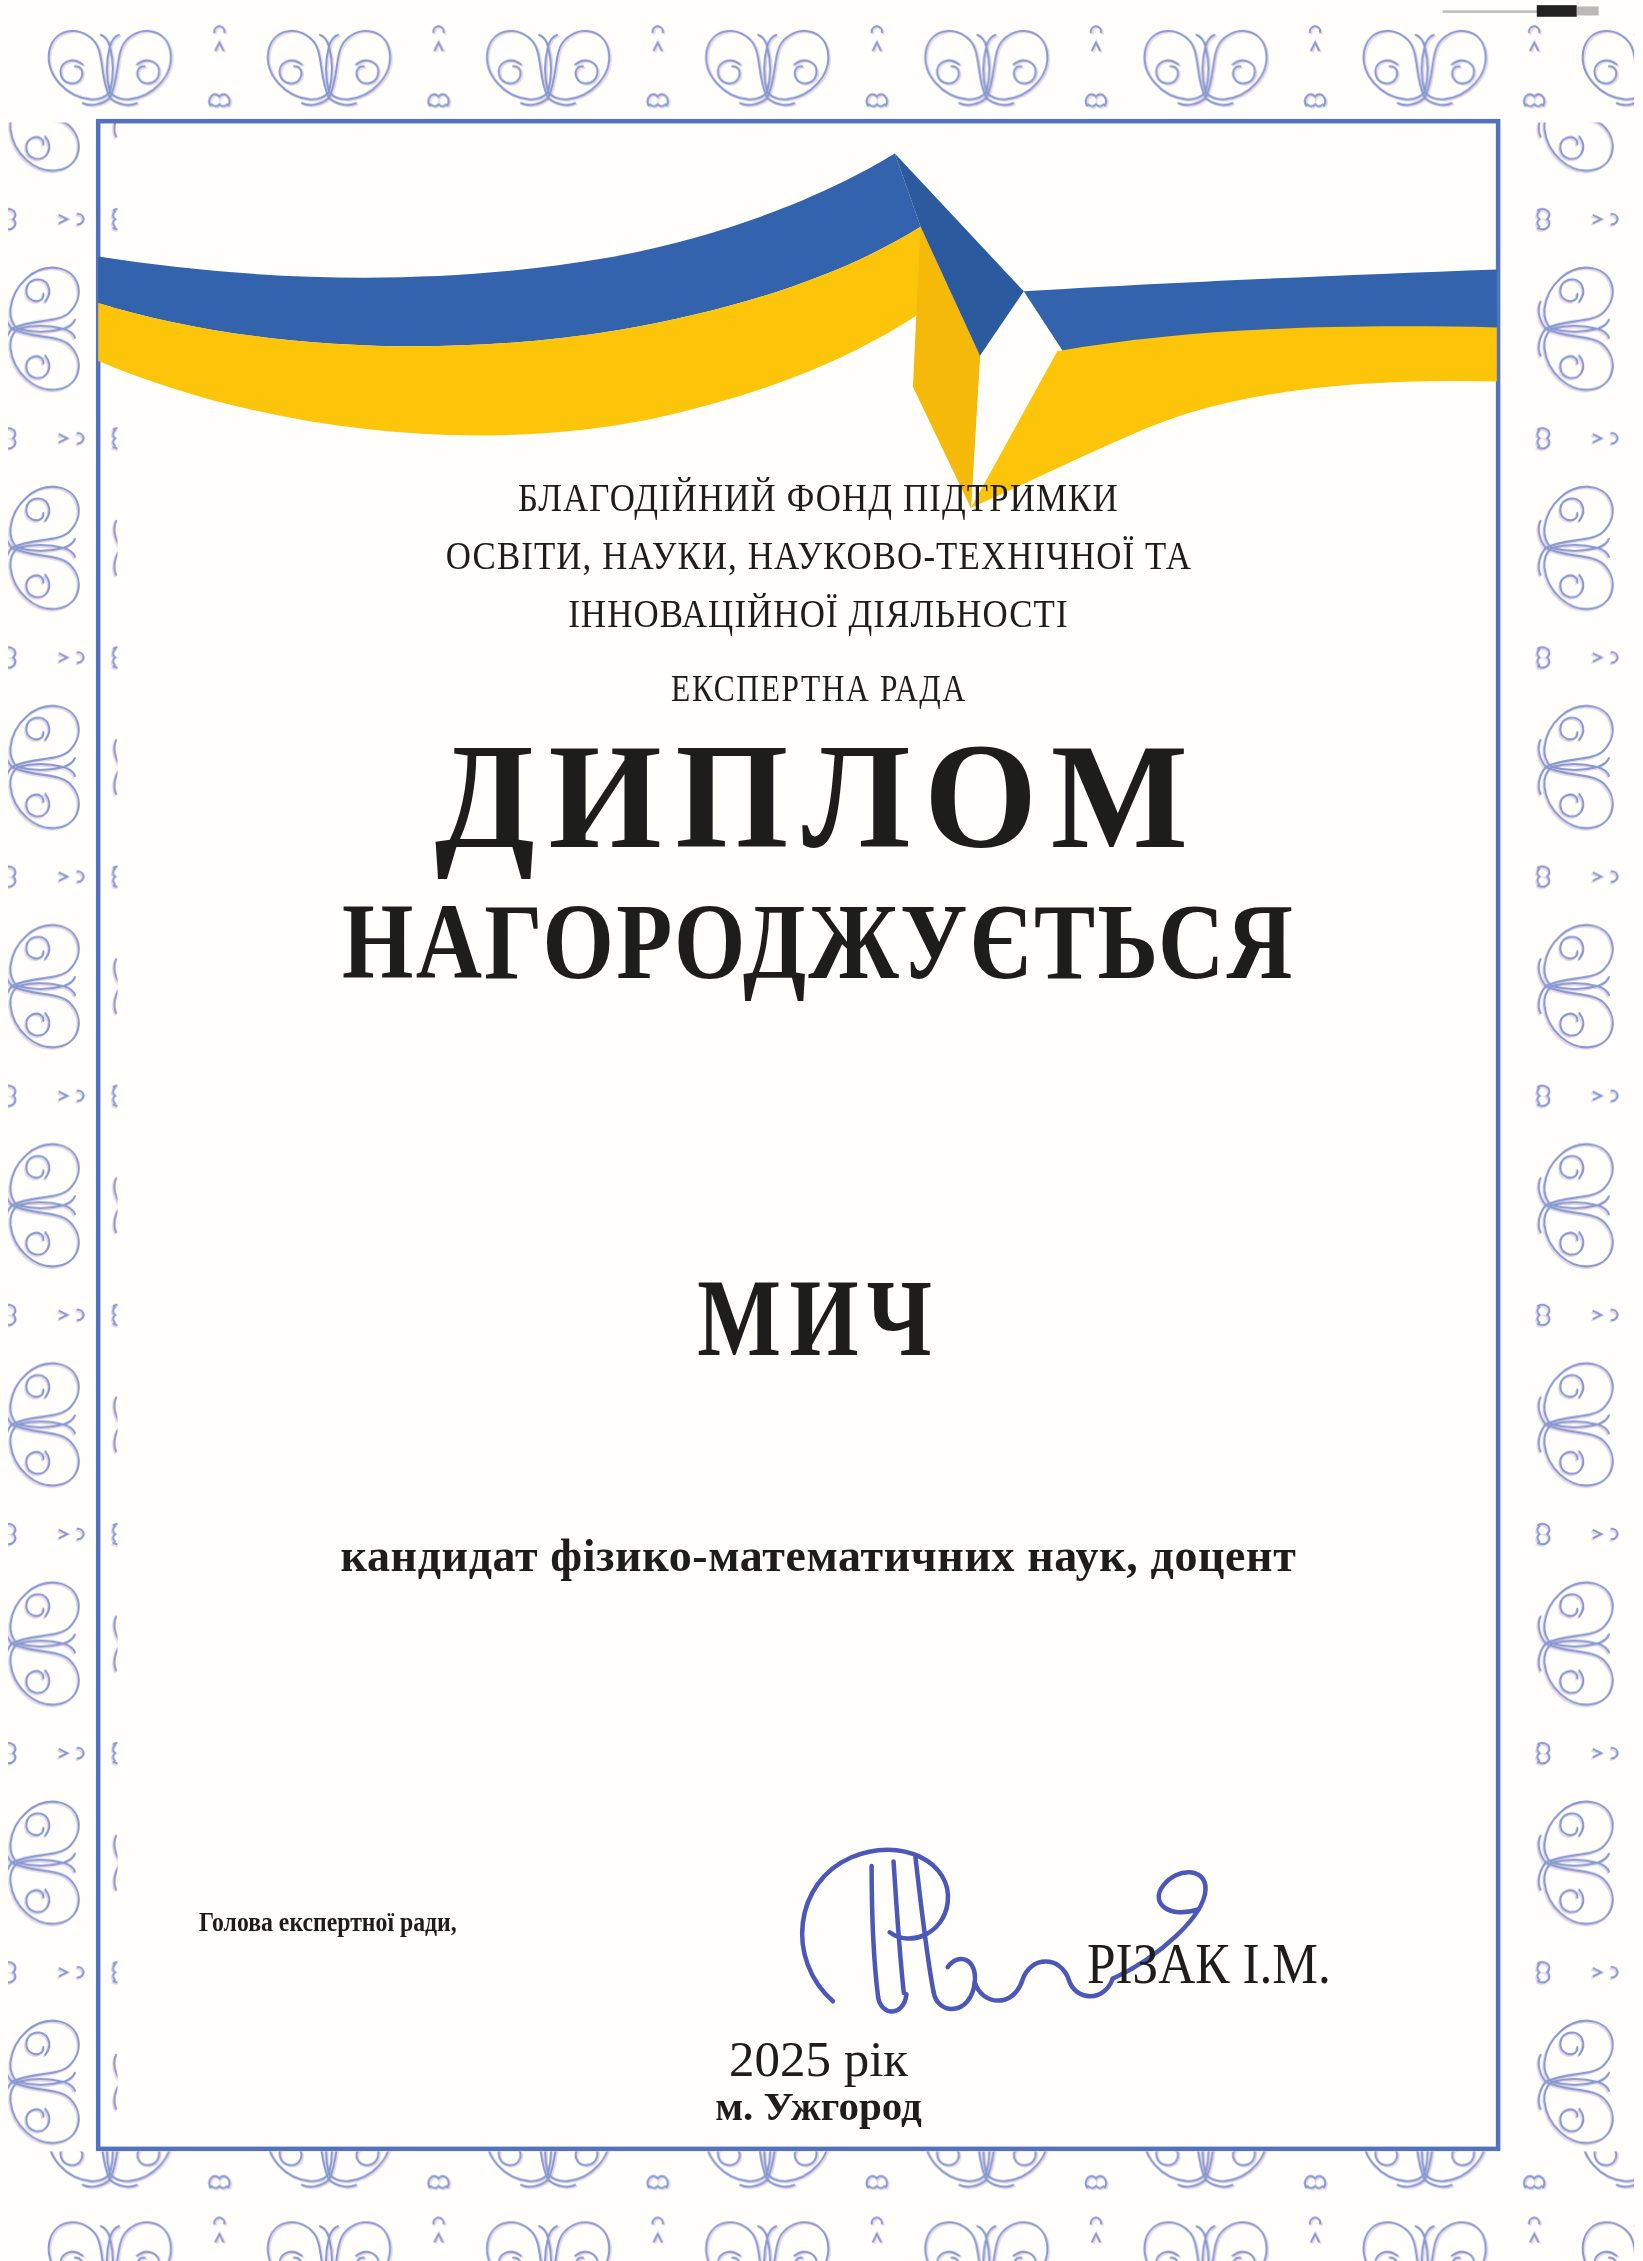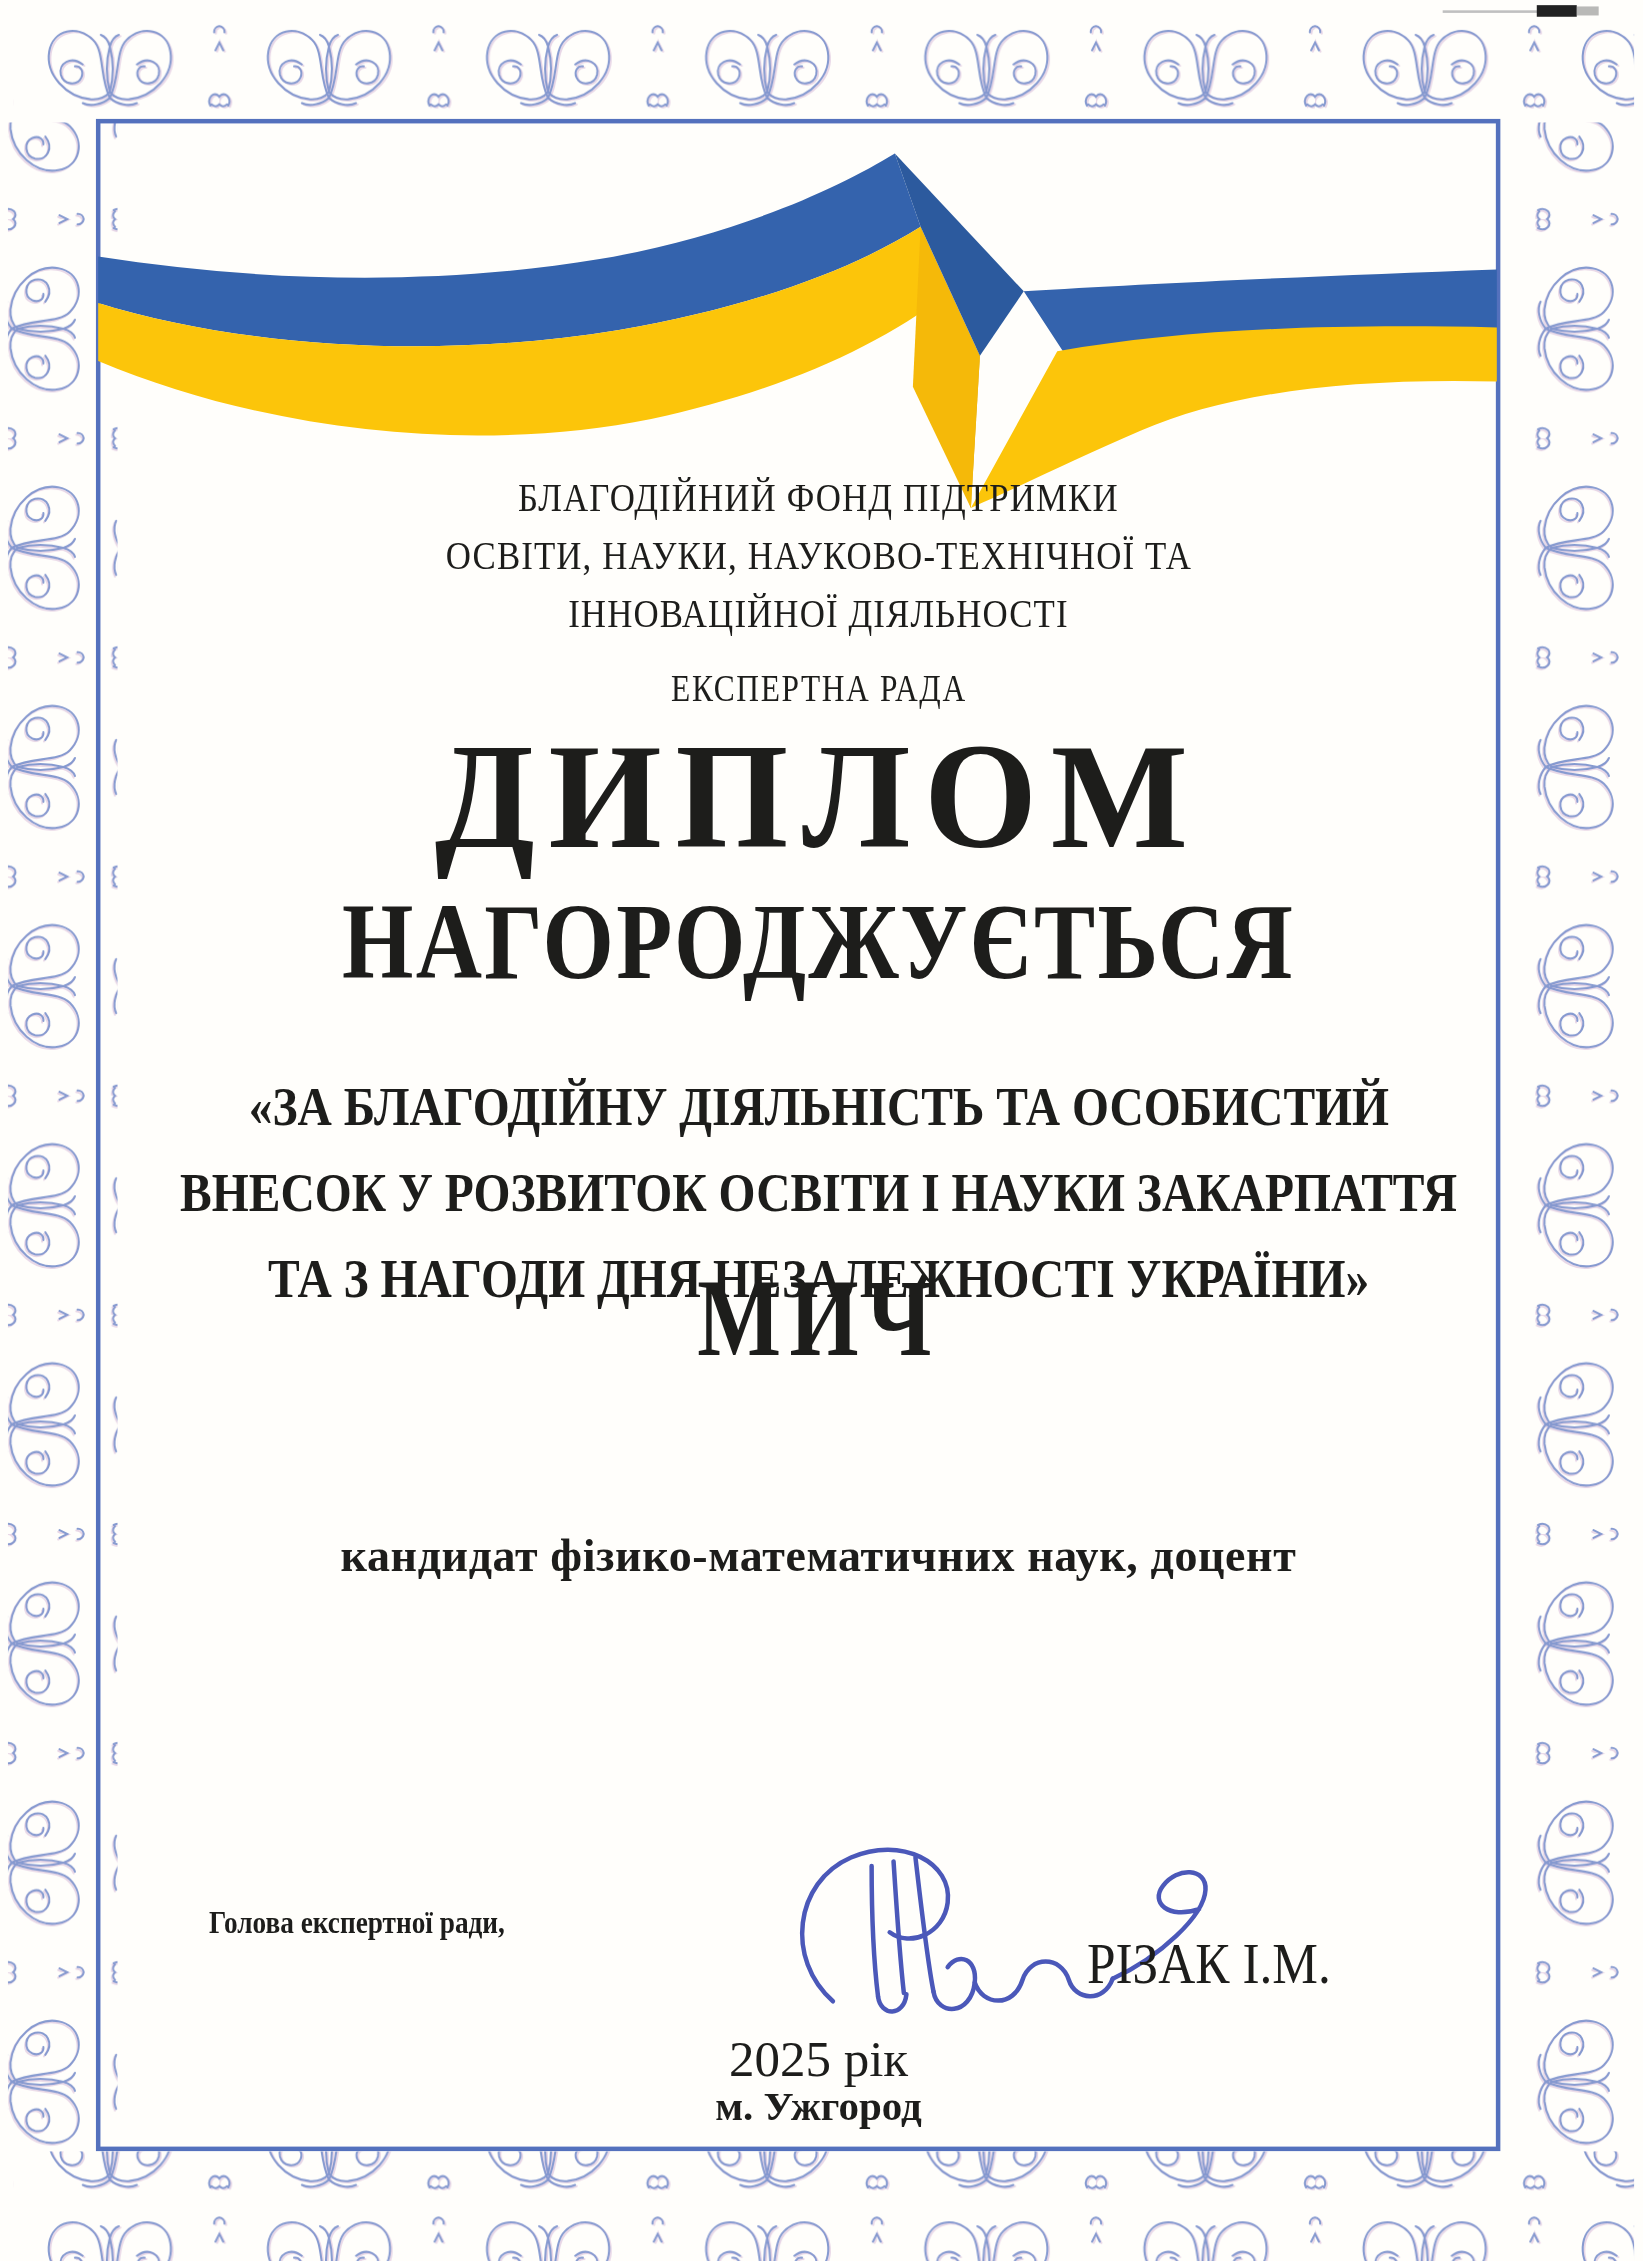--- a/index.html
+++ b/index.html
@@ -24,21 +24,21 @@
   .cx90{transform:scaleX(.90);}
   .cx97{transform:scaleX(.97);}
   .org{top:468px;font-size:41px;line-height:58px;font-weight:400;letter-spacing:1.3px;}
   .council{top:667px;font-size:37px;font-weight:400;letter-spacing:1.9px;}
   .title{top:721px;font-size:150px;font-weight:700;letter-spacing:14px;line-height:1;}
   .subtitle{top:888px;font-size:108px;font-weight:700;letter-spacing:2.6px;line-height:1;}
   .citation{top:1064px;font-size:54px;line-height:86px;font-weight:700;}
   .surname{top:1262px;font-size:111px;font-weight:700;letter-spacing:10.3px;line-height:1;}
   .fullname{top:1365px;font-size:111px;font-weight:700;letter-spacing:5.2px;line-height:1;}
   .degree{top:1529px;font-size:46px;font-weight:700;letter-spacing:0.6px;}
-  .roles{left:199px;top:1894px;width:709px;font-size:31px;line-height:57px;font-weight:700;text-align:left;margin-left:10px;}
+  .roles{left:199px;top:1894px;width:709px;font-size:27px;line-height:57px;font-weight:700;text-align:left;}
   .signer{left:1087px;top:1931px;font-size:57px;font-weight:400;}
   .year{top:2030px;font-size:51px;font-weight:400;}
   .city{top:2082px;font-size:41px;font-weight:700;}
 </style>
 </head>
 <body>
 
 <div id="page">
 
   <svg class="layer" width="1644" height="2261" viewBox="0 0 2550 3508" aria-hidden="true">
@@ -124,25 +124,20 @@
   </div>
 
   <div class="abs ctr title">
     <span class="cond cx97">ДИПЛОМ</span>
   </div>
 
   <div class="abs ctr subtitle">
     <span class="cond cx85">НАГОРОДЖУЄТЬСЯ</span>
   </div>
 
-  <div class="abs ctr citation">
-    <span class="ln"><span class="cond cx88">«ЗА БЛАГОДІЙНУ ДІЯЛЬНІСТЬ ТА ОСОБИСТИЙ</span></span>
-    <span class="ln"><span class="cond cx88">ВНЕСОК У РОЗВИТОК ОСВІТИ І НАУКИ ЗАКАРПАТТЯ</span></span>
-    <span class="ln"><span class="cond cx88">ТА З НАГОДИ ДНЯ НЕЗАЛЕЖНОСТІ УКРАЇНИ»</span></span>
-  </div>
 
   <div class="abs ctr surname">
     <span class="cond cx80">МИЧ</span>
   </div>
   <div class="abs ctr degree">
     <span class="cond">кандидат фізико-математичних наук, доцент</span>
   </div>
 
   <div class="abs roles o-left">
     <span class="ln"><span class="cond cx88">Голова експертної ради,</span></span>

